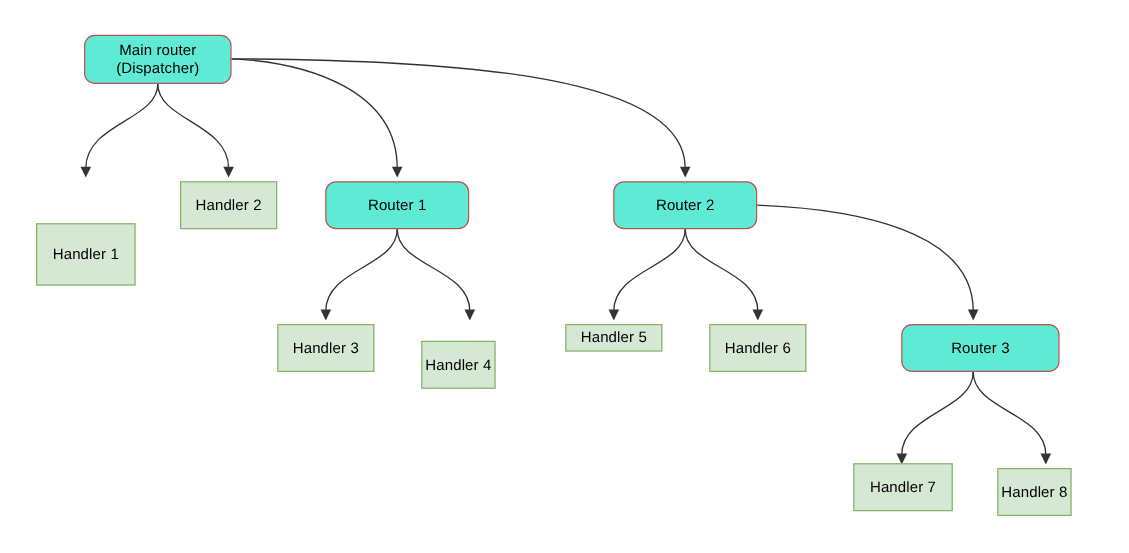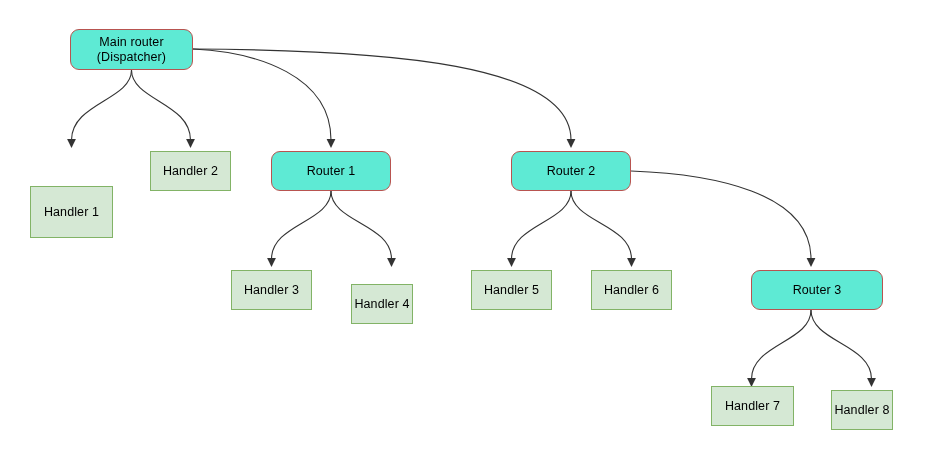--- a/index.html
+++ b/index.html
@@ -105,19 +105,19 @@
     </svg>
   <div id="node-layer">
       <div class="node node-router" style="left: 70px; top: 29px; width: 123px; height: 41px;">Main router
 (Dispatcher)</div>
       <div class="node node-handler" style="left: 30px; top: 151px; width: 83px; height: 52px; margin-top: 35px;">Handler 1</div>
       <div class="node node-handler" style="left: 150px; top: 151px; width: 81px; height: 40px;">Handler 2</div>
       <div class="node node-router" style="left: 271px; top: 151px; width: 120px; height: 40px;">Router 1</div>
       <div class="node node-router" style="left: 511px; top: 151px; width: 120px; height: 40px;">Router 2</div>
       <div class="node node-handler" style="left: 231px; top: 270px; width: 81px; height: 40px;">Handler 3</div>
       <div class="node node-handler" style="left: 351px; top: 284px; width: 62px; height: 40px;">Handler 4</div>
-      <div class="node node-handler" style="left: 471px; top: 270px; width: 81px; height: 40px;">Handler 5</div>
+      <div class="node node-handler" style="left: 471px; top: 270px; width: 81px; height: 23px;">Handler 5</div>
       <div class="node node-handler" style="left: 591px; top: 270px; width: 81px; height: 40px;">Handler 6</div>
       <div class="node node-router" style="left: 751px; top: 270px; width: 132px; height: 40px; text-align: right;">Router 3</div>
       <div class="node node-handler" style="left: 711px; top: 386px; width: 83px; height: 40px;">Handler 7</div>
       <div class="node node-handler" style="left: 831px; top: 390px; width: 62px; height: 40px;">Handler 8</div>
     </div>
 </div>
 
 </body></html>

